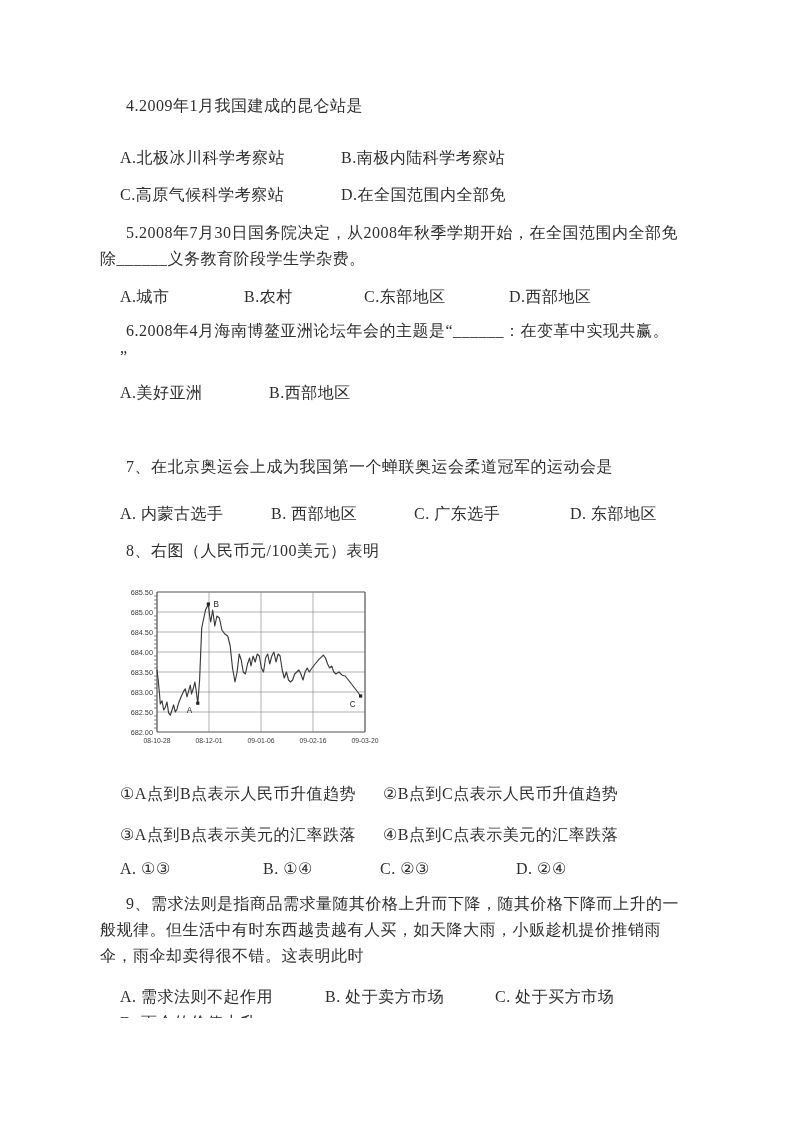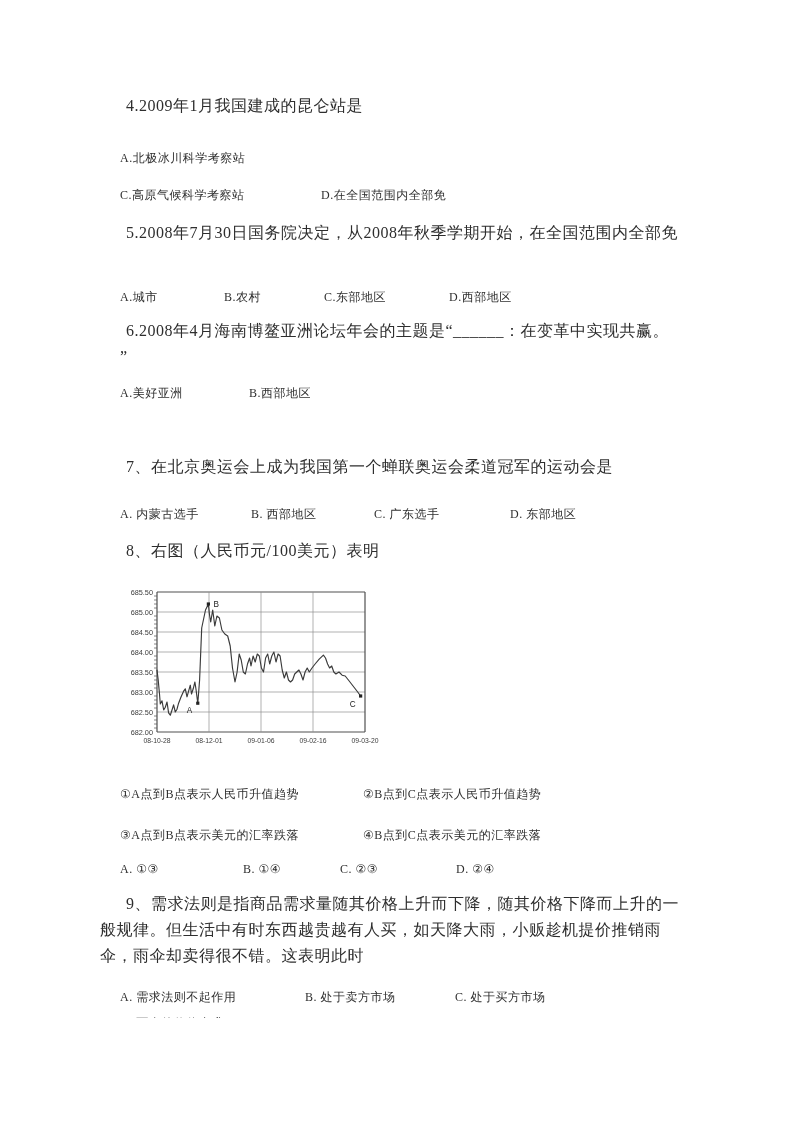--- a/index.html
+++ b/index.html
@@ -1,42 +1,44 @@
 <!DOCTYPE html>
 <html><head>
 <meta charset="utf-8">
 <style>
   html,body{margin:0;padding:0;background:#ffffff;}
   .page{
     position:relative;width:793px;height:1018px;background:#fff;overflow:hidden;
     font-family:"Liberation Serif","DejaVu Serif",serif;color:#2e2e2e;
   }
   .t{position:absolute;font-size:16px;line-height:22px;white-space:nowrap;letter-spacing:.5px;}
-  .row{position:absolute;display:flex;font-size:12px;line-height:22px;white-space:nowrap;letter-spacing:.5px;}
+  .row{position:absolute;display:flex;font-size:16px;line-height:22px;white-space:nowrap;letter-spacing:.5px;gap:20px;}
   .row span{display:inline-block;}
   .footer{position:absolute;top:1046px;left:0;width:100%;text-align:center;
           font-size:14.5px;color:#3b82f6;letter-spacing:.5px;}
   .footer span{margin:0 3px;}
   .chart{position:absolute;left:126px;top:583px;width:260px;height:172px;}
 </style>
 </head>
 <body>
 
 <div class="page">
 
   <div class="t" style="left:126px;top:95px">4.2009年1月我国建成的昆仑站是</div>
   <div class="row" style="left:120px;top:147px">
     <span style="min-width:201px">A.北极冰川科学考察站</span>
+    <span>B.南极内陆科学考察站</span>
   </div>
   <div class="row" style="left:120px;top:184px">
     <span style="min-width:201px">C.高原气候科学考察站</span>
     <span>D.在全国范围内全部免</span>
   </div>
 
   <div class="t" style="left:126px;top:222px">5.2008年7月30日国务院决定，从2008年秋季学期开始，在全国范围内全部免</div>
+  <div class="t" style="left:100px;top:248px">除______义务教育阶段学生学杂费。</div>
   <div class="row" style="left:120px;top:286px">
     <span style="min-width:104px">A.城市</span>
     <span style="min-width:100px">B.农村</span>
     <span style="min-width:125px">C.东部地区</span>
     <span>D.西部地区</span>
   </div>
 
   <div class="t" style="left:126px;top:320px">6.2008年4月海南博鳌亚洲论坛年会的主题是“______：在变革中实现共赢。</div>
   <div class="t" style="left:120px;top:346px">”</div>
   <div class="row" style="left:120px;top:382px">

